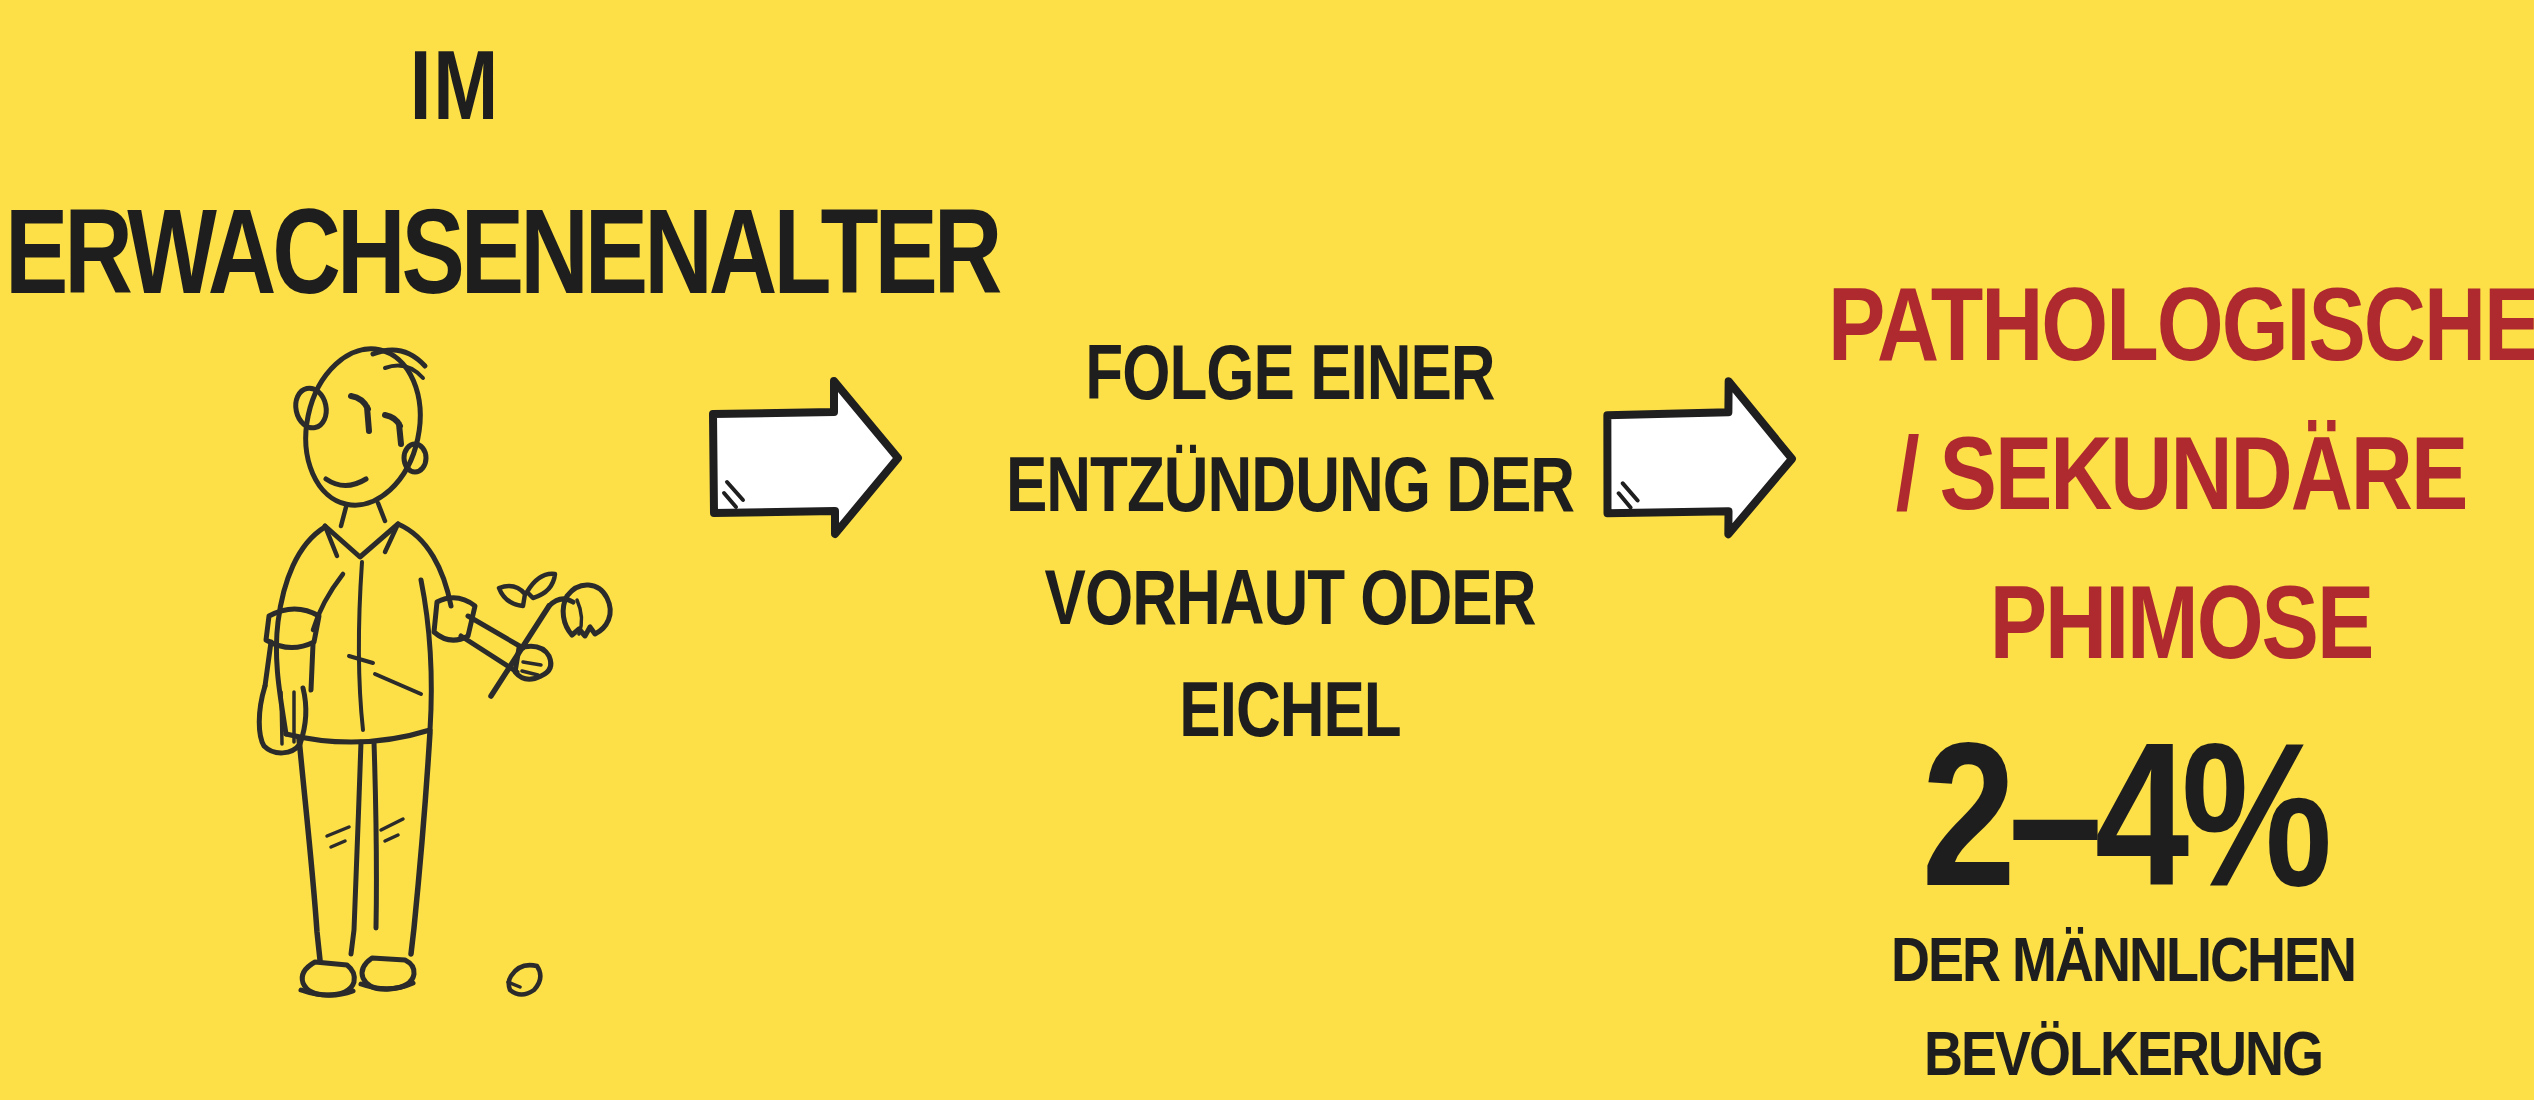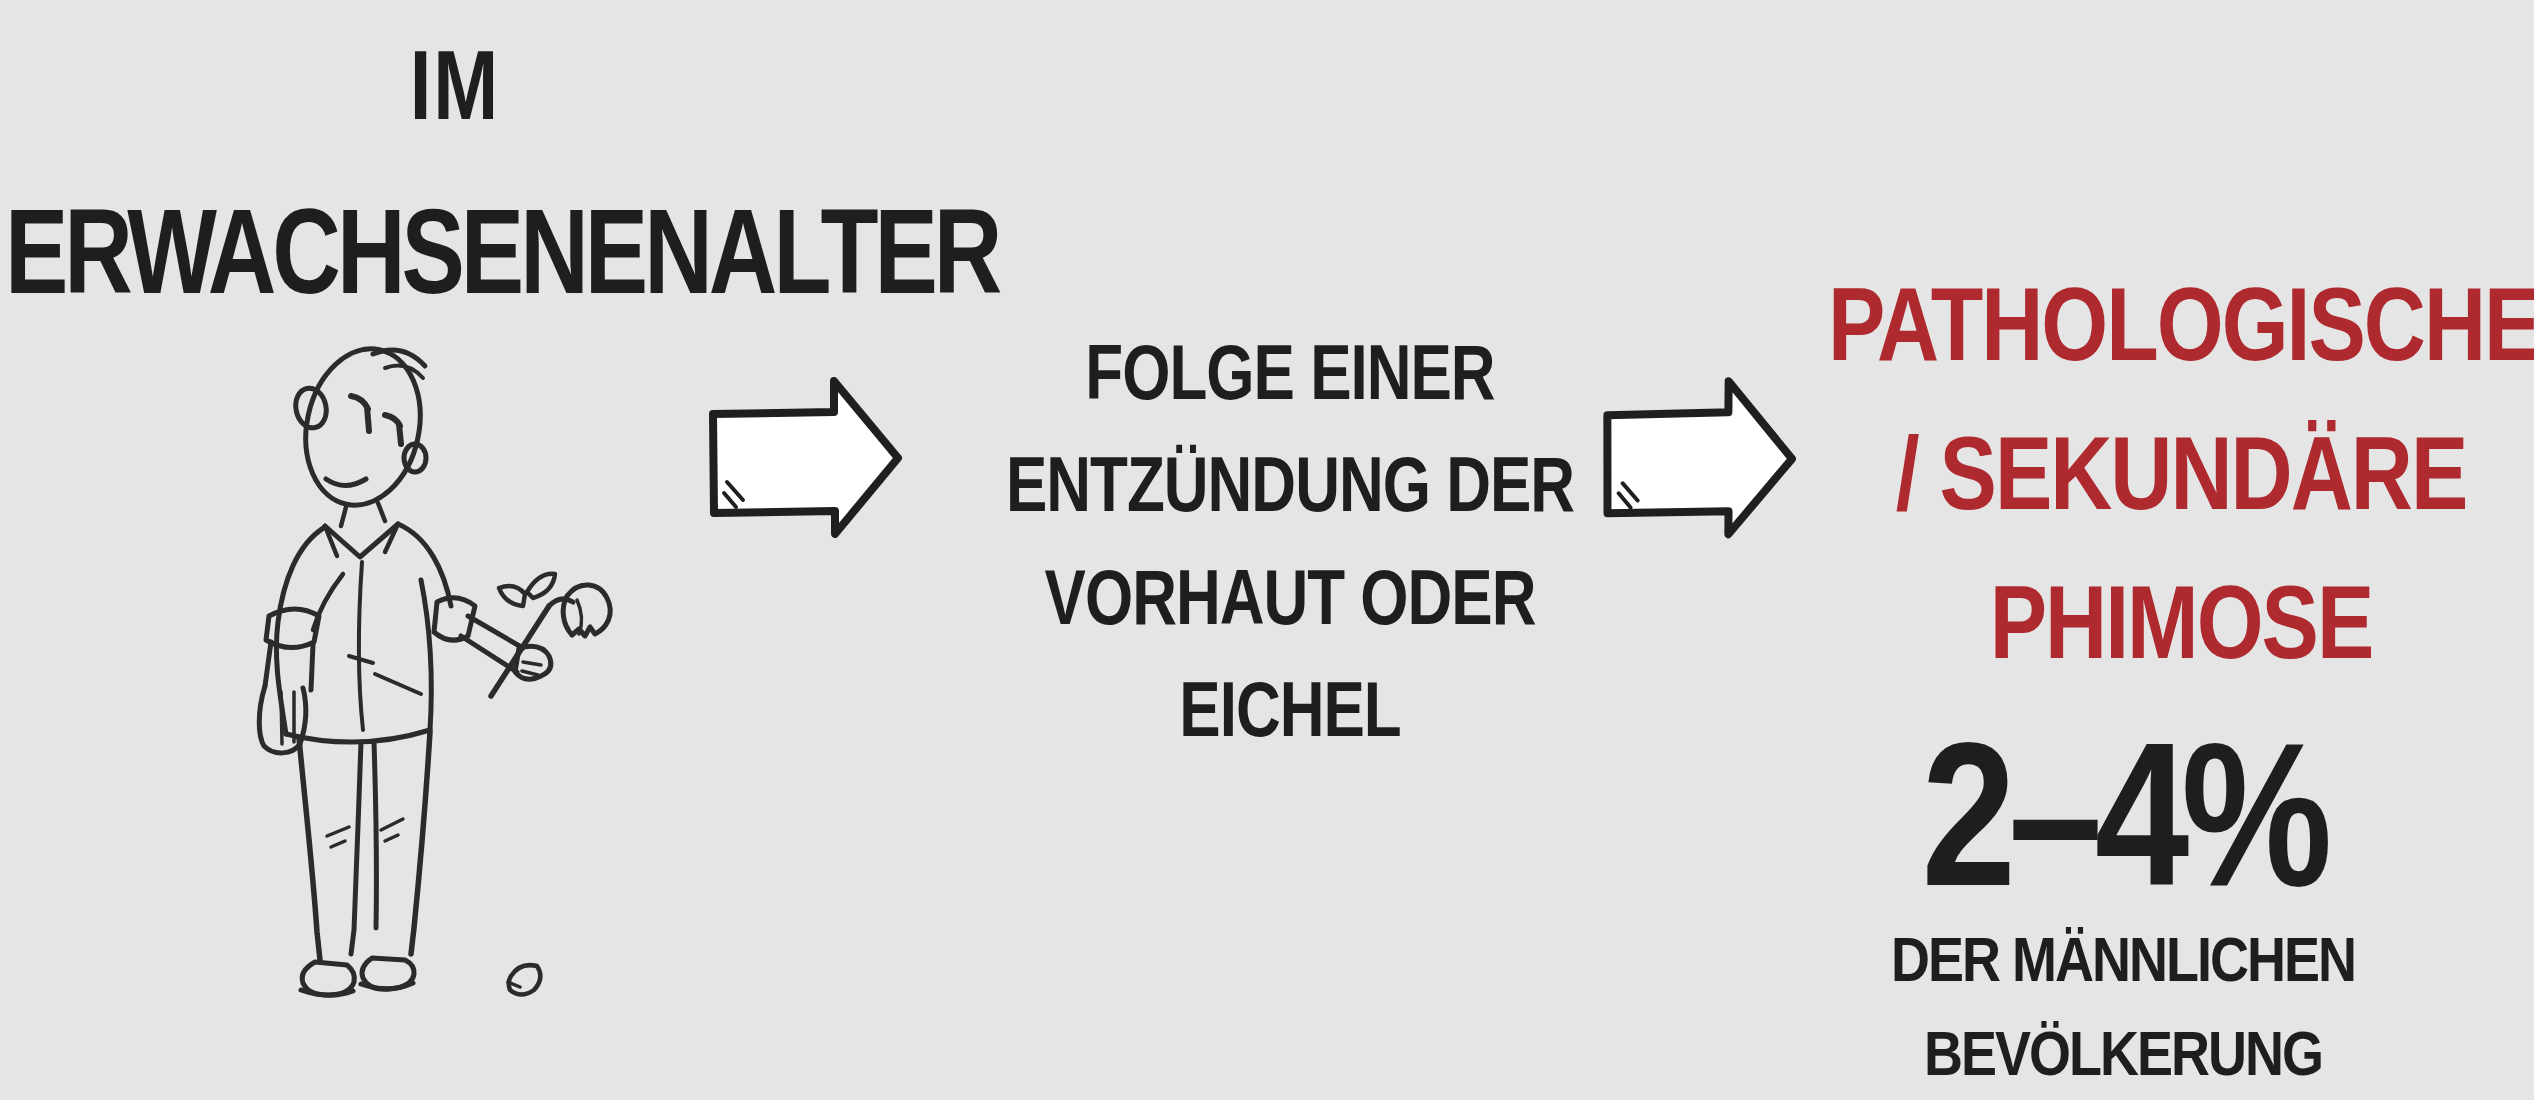--- a/index.html
+++ b/index.html
@@ -1,19 +1,19 @@
 <!DOCTYPE html>
 <html><head>
 <meta charset="utf-8">
 <style>
   html,body{margin:0;padding:0;background:#fdfdfd;}
   .frame{
     position:relative;
     width:2534px;height:1100px;
-    background:#e5e5e5;
+    background:#fde047;
     overflow:hidden;
     font-family:"Liberation Sans","DejaVu Sans",sans-serif;
     color:#1e1e1e;
   }
   .hand{font-weight:bold;}
   
   .header-line1{
     position:absolute;left:10px;top:36px;width:890px;
     text-align:center;font-size:78px;line-height:1;letter-spacing:2px;
     transform:scaleY(1.25);transform-origin:center top;

